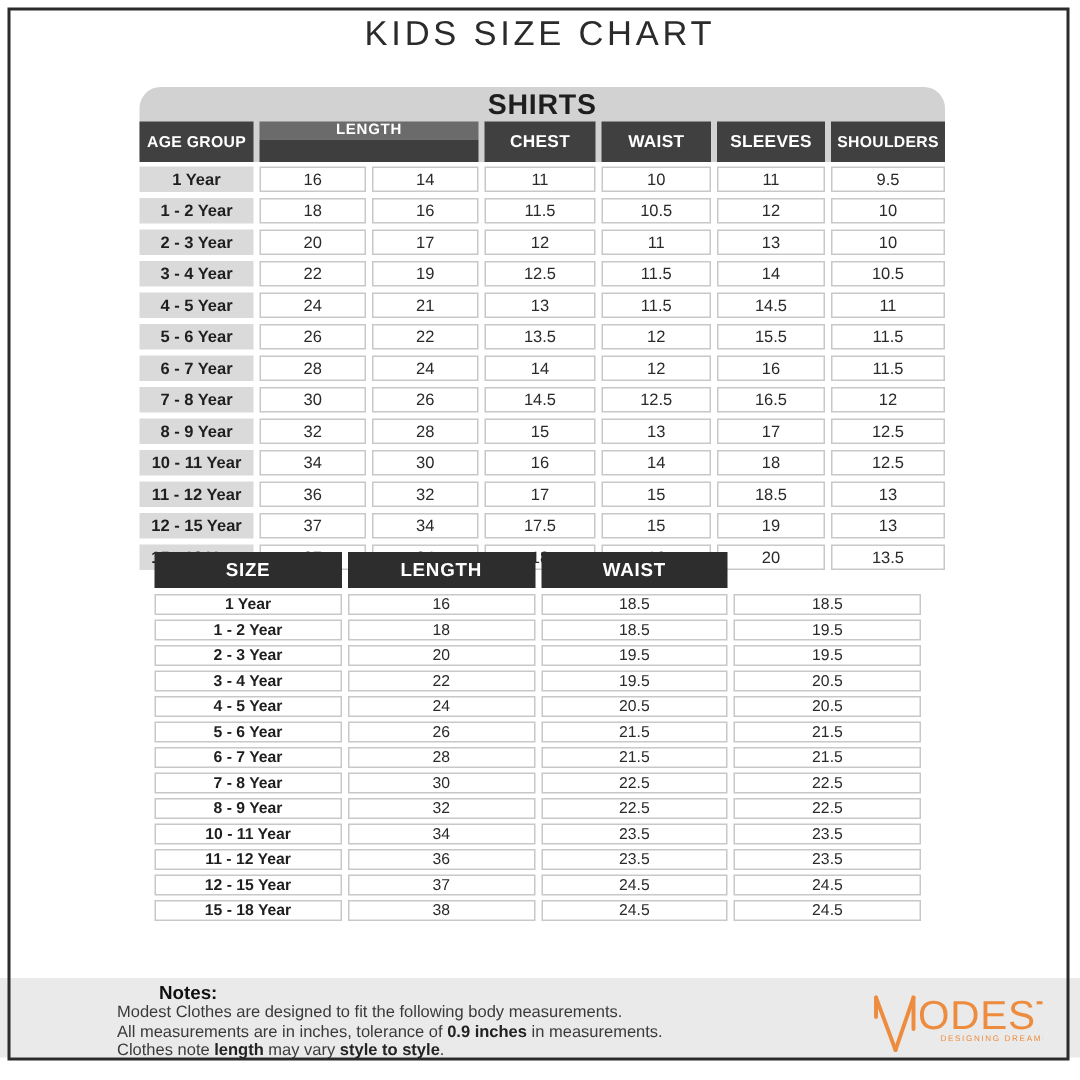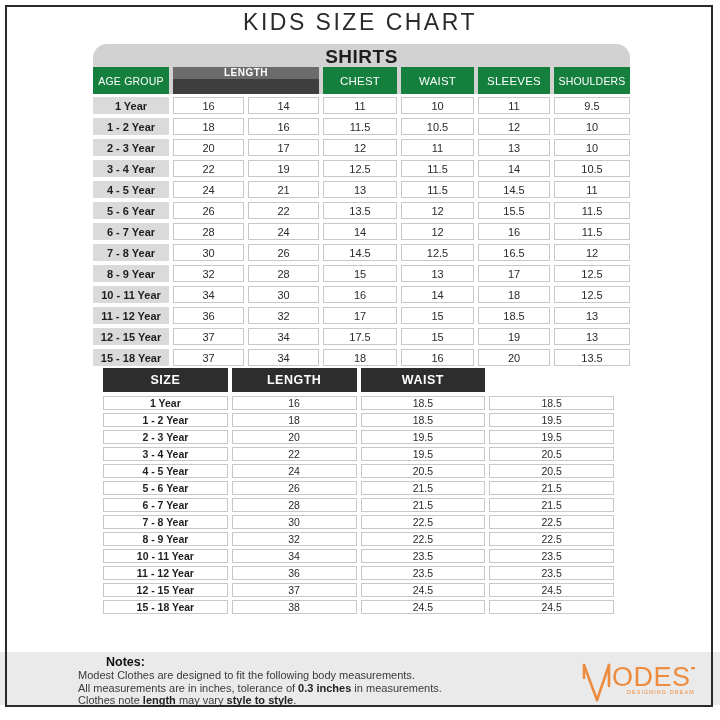--- a/index.html
+++ b/index.html
@@ -3,26 +3,26 @@
 <meta charset="utf-8">
 <style>
   * { margin:0; padding:0; box-sizing:border-box; }
   html,body { width:720px; height:720px; background:#ffffff; font-family:"Liberation Sans", sans-serif; position:relative; overflow:hidden; }
 
   .page-border { position:absolute; left:5px; top:5px; width:708px; height:702px; border:2px solid #2b2b2b; z-index:20; pointer-events:none; }
 
   .page-title { position:absolute; top:9px; left:0; width:720px; text-align:center; font-size:23px; letter-spacing:2.5px; color:#2b2b2b; font-weight:500; }
 
   
-  .shirts-section { position:absolute; left:93px; top:44px; width:537px; }
+  .shirts-section { position:absolute; left:93px; top:58px; width:537px; }
   .shirts-gray { background:#d2d2d2; border-radius:14px 14px 3px 3px; padding-top:2px; }
   .shirts-title { text-align:center; font-size:19px; font-weight:bold; color:#1e1e1e; letter-spacing:0.5px; height:21px; line-height:21px; }
   .shirts-grid { display:grid; grid-template-columns:76px 71px 71px 74px 73px 72px 76px; column-gap:4px; }
   .shirts-head { height:27px; }
-  .hd-cell { background:#15803d; color:#ffffff; font-weight:normal; display:flex; align-items:center; justify-content:center; font-size:11.5px; letter-spacing:0.2px; }
+  .hd-cell { background:#404040; color:#ffffff; font-weight:bold; display:flex; align-items:center; justify-content:center; font-size:11.5px; letter-spacing:0.2px; }
   .hd-cell.small { font-size:10.5px; }
   .len-group { grid-column:2 / 4; display:flex; flex-direction:column; }
   .len-top { background:#6b6b6b; color:#fff; font-weight:bold; font-size:10px; text-align:center; height:12px; line-height:12px; letter-spacing:0.5px; }
   .len-bot { background:#3e3e3e; color:#fff; font-weight:bold; font-size:10.5px; height:15px; display:flex; }
   .len-bot span { flex:1; text-align:center; line-height:15px; letter-spacing:0.3px;margin-top:27px; }
   .shirts-rows { margin-top:3px; display:flex; flex-direction:column; row-gap:4px; }
   .s-row { height:17px; }
   .age-cell { background:#dadada; color:#1e1e1e; font-weight:bold; font-size:11px; display:flex; align-items:center; justify-content:center; }
   .val-cell { background:#ffffff; border:1px solid #c8c8c8; color:#2a2a2a; font-size:11px; display:flex; align-items:center; justify-content:center; }
 
@@ -277,21 +277,21 @@
         <div class="b-cell">24.5</div>
         <div class="b-cell">24.5</div>
       </div>
     </div>
 </div>
 
 <div class="notes-band">
   <div class="notes-content">
     <div class="notes-title">Notes:</div>
     <div class="note-line">Modest Clothes are designed to fit the following body measurements.</div>
-    <div class="note-line"><span>All measurements are in inches, tolerance of </span><b>0.3 inches</b><span> in measurements.</span></div>
+    <div class="note-line"><span>All measurements are in inches, tolerance of </span><b>0.9 inches</b><span> in measurements.</span></div>
     <div class="note-line"><span>Clothes note </span><b>length</b><span> may vary </span><b>style to style</b><span>.</span></div>
   </div>
 </div>
 
 <div class="logo">
   <svg width="115" height="46" viewBox="0 0 115 46">
     <g stroke="#ED8C3E" stroke-width="2.6" stroke-linecap="round" fill="none">
       <path d="M4 8 L4 21"></path>
       <path d="M4 8 L17 43"></path>
       <path d="M17 43 L29 8"></path>

